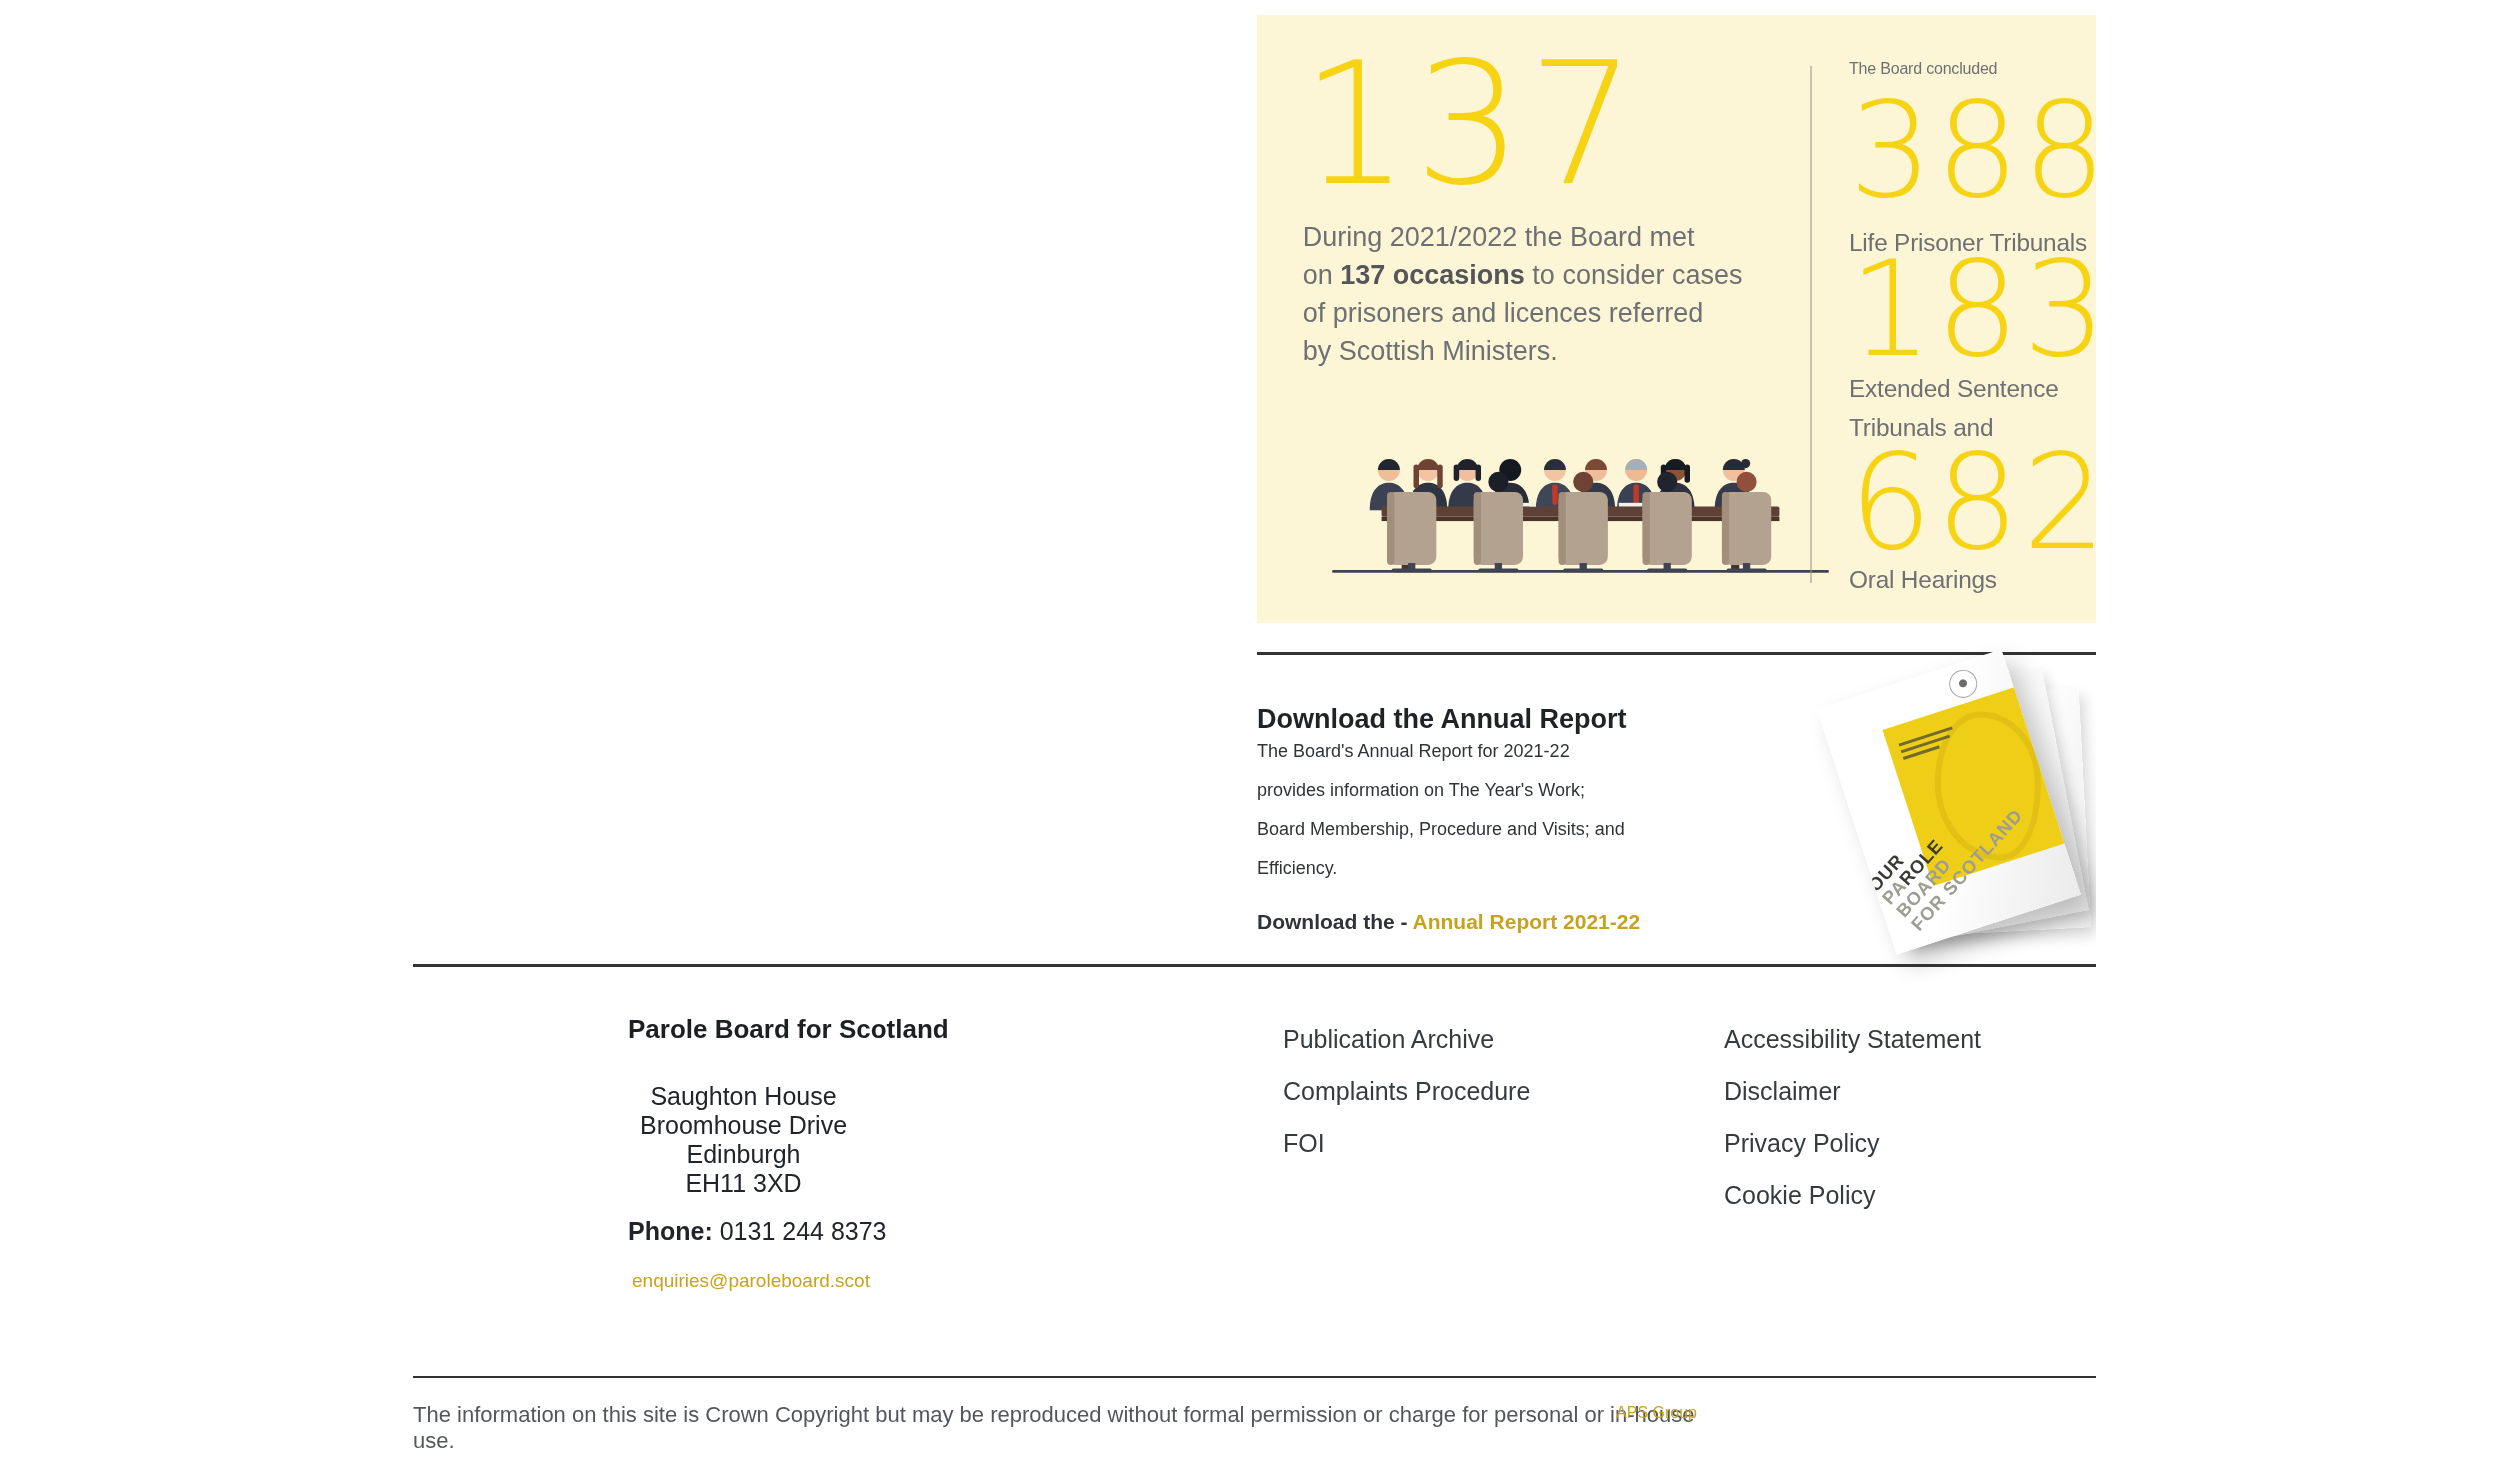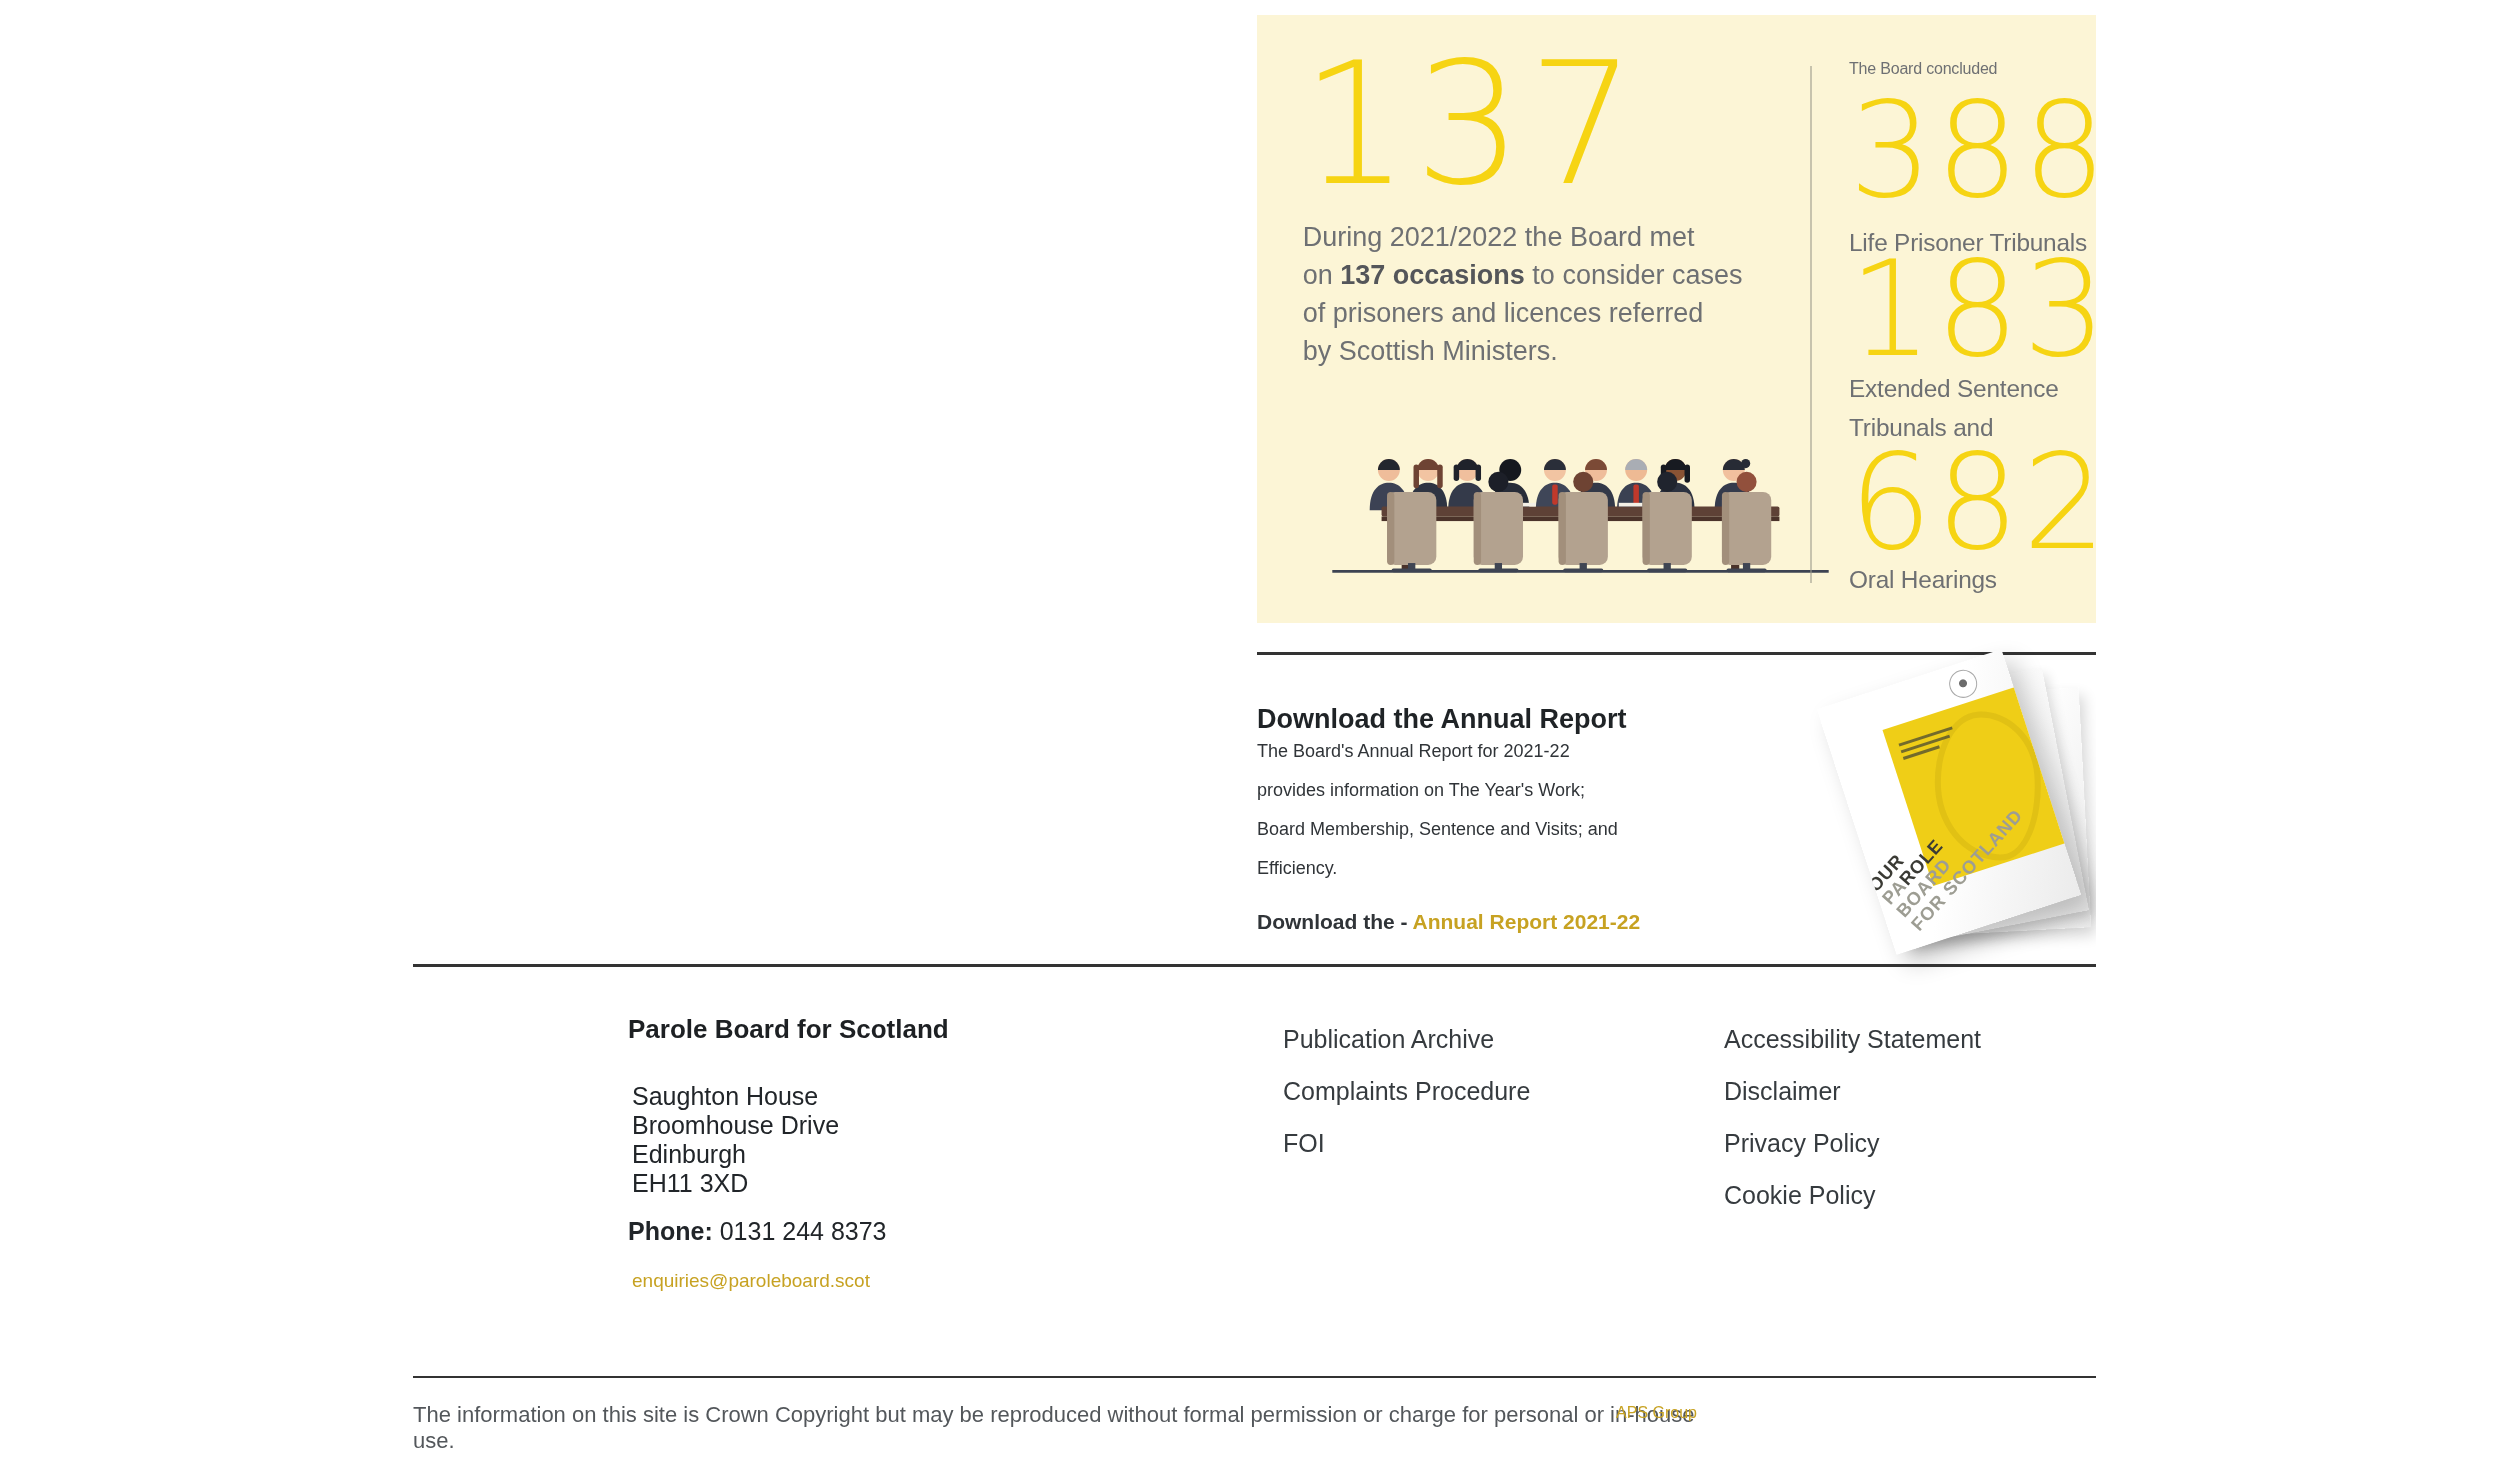--- a/index.html
+++ b/index.html
@@ -48,21 +48,21 @@
   .rc-crest{position:absolute;top:7px;left:133px;width:26px;height:26px;border-radius:50%;border:1.7px solid #a9a9a9;
             background:radial-gradient(circle at 50% 48%,#6b6b6b 0 3.5px,transparent 4.4px);}
   .rc-title{position:absolute;left:30px;bottom:12.2px;transform:rotate(-30deg);transform-origin:left bottom;
             line-height:1.05;letter-spacing:0.9px;font-weight:700;font-size:18.3px;white-space:nowrap;}
   .rc-dark{color:#3b3b35;} .rc-gray{color:#9d9d93;}
 
   
   .mid-rule{left:413px;top:964px;width:1700px;height:2.6px;}
   .f-col1{position:absolute;left:628px;top:1014px;width:524px;font-size:25px;color:#212529;}
   .f-org{font-weight:700;font-size:26px;color:#1d2023;}
-  .f-address{position:absolute;left:4px;top:68px;line-height:29px;}
+  .f-address{position:absolute;left:12px;top:68px;line-height:29px;text-align:center;}
   .f-phone{position:absolute;left:0;top:203px;}
   .f-phone b{font-weight:700;}
   .f-email{position:absolute;left:4px;top:256px;font-size:19px;}
   .f-links{position:absolute;top:1027px;font-size:25px;}
   .f-links a{display:block;color:#363b3f;text-decoration:none;margin-bottom:27px;line-height:25px;cursor:pointer;}
   .f-links-1{left:1283px;} .f-links-2{left:1724px;}
 
   
   .bottom-rule{left:413px;top:1376px;width:1700px;height:1.7px;}
   .copyright{position:absolute;left:413px;top:1402px;width:1309px;font-size:22px;line-height:26px;color:#53575b;}
@@ -195,21 +195,21 @@
       <div class="stat-value s3v">682</div>
       <div class="stat-label s3l">Oral Hearings</div>
     </div>
   </div>
 
   <div class="rule dl-rule"></div>
   <h3 class="dl-heading">Download the Annual Report</h3>
   <div class="dl-body">
     <div>The Board's Annual Report for 2021-22</div>
     <div>provides information on The Year's Work;</div>
-    <div>Board Membership, Sentence and Visits; and</div>
+    <div>Board Membership, Procedure and Visits; and</div>
     <div>Efficiency.</div>
   </div>
   <div class="dl-linkline">
     <span>Download the - </span><a class="gold-link" href="#">Annual Report 2021-22</a>
   </div>
 
   <div class="report-cover">
     <div class="rc-sheet rc-s3"></div>
     <div class="rc-sheet rc-s2"></div>
     <div class="rc-sheet rc-s1">

